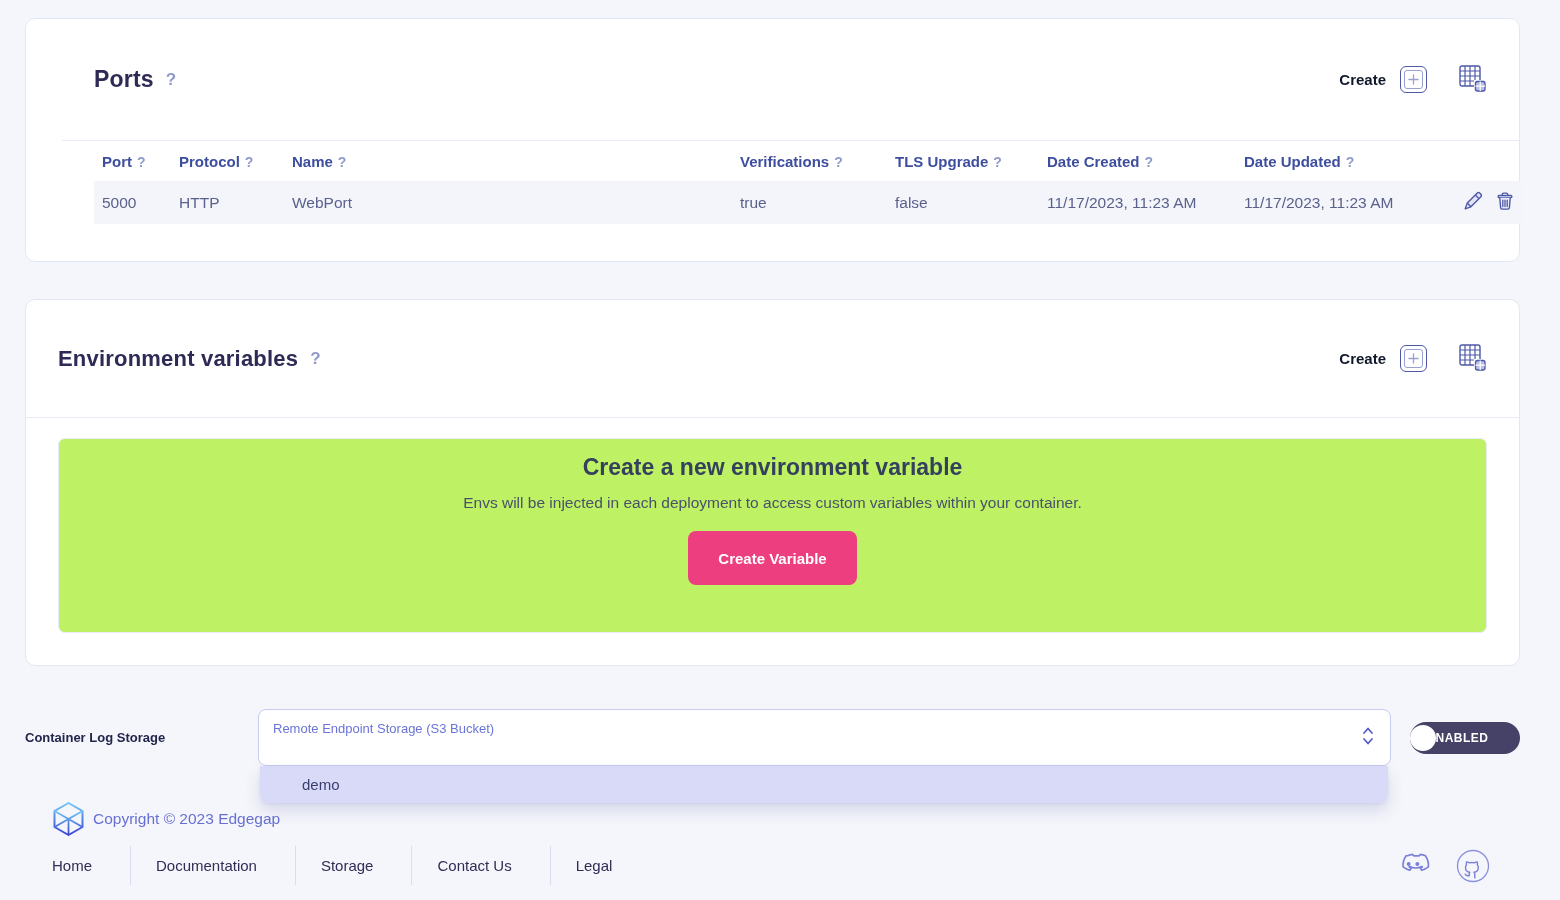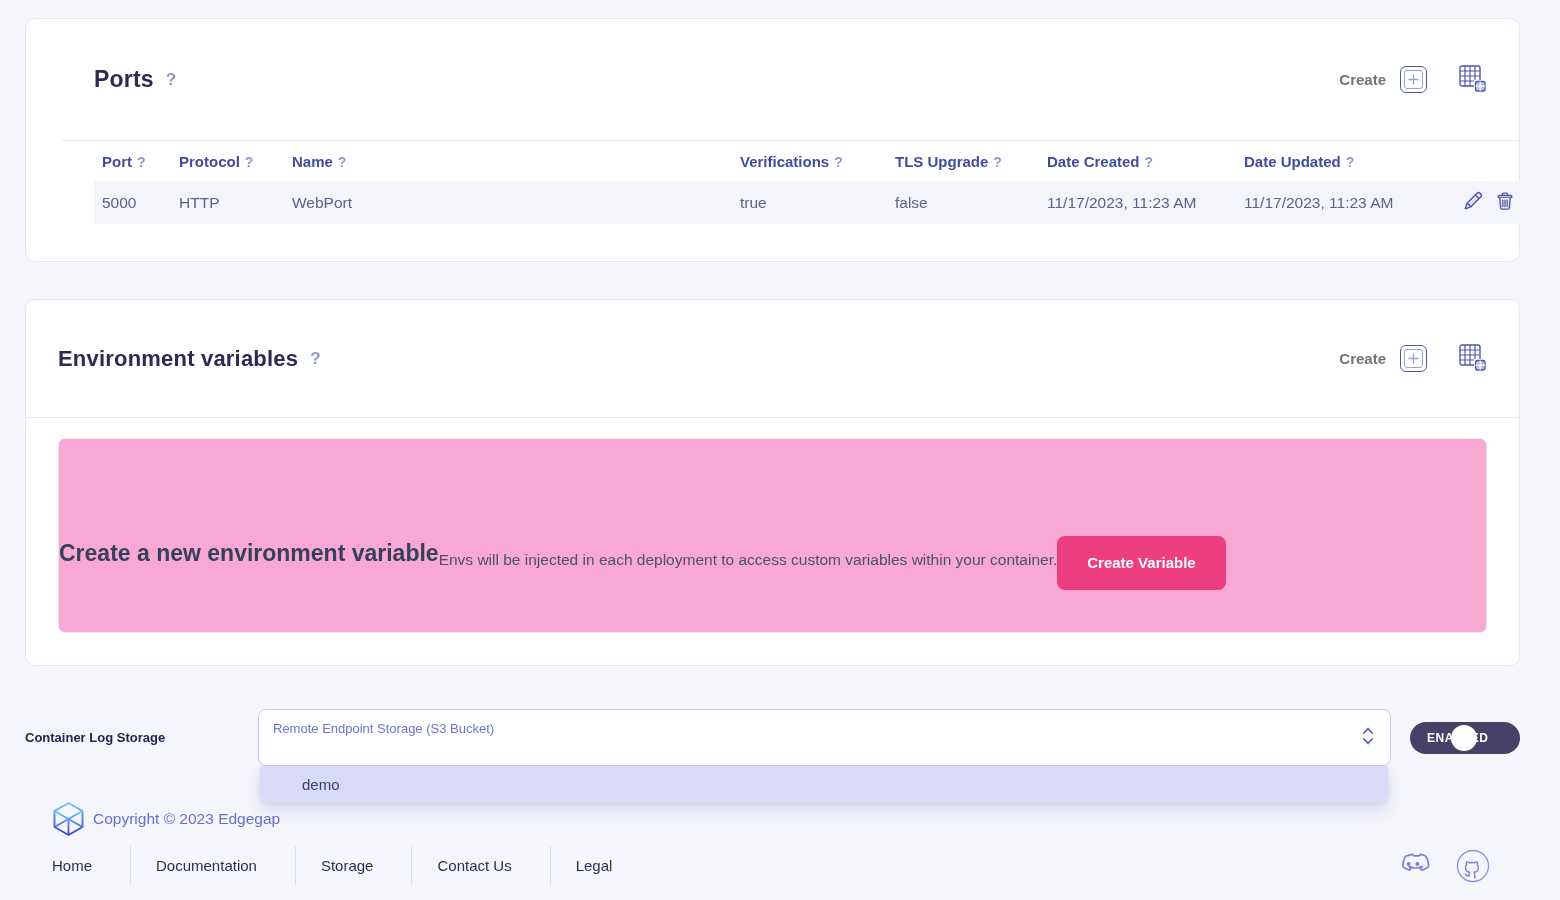--- a/index.html
+++ b/index.html
@@ -27,21 +27,21 @@
   .h118 { height:118px; }
   .card-title-wrap { display:flex; align-items:center; gap:12px; }
   .card-title { font-size:23px; font-weight:700; color:#2d2a55; letter-spacing:.2px; }
   .help {
     font-weight:700; color:#9099c9; cursor:help;
     text-shadow:0 1px 0 #ffffff;
   }
   .help.big { font-size:17px; }
   .help.small { font-size:14px; margin-left:5px; }
   .card-actions { display:flex; align-items:center; gap:14px; }
-  .create-label { font-size:15px; font-weight:700; color:#737373; margin-right:0px; }
+  .create-label { font-size:15px; font-weight:700; color:#0f172a; margin-right:0px; }
   .icon-plus {
     width:27px; height:27px; border:1.5px solid #4e58a8; border-radius:6px;
     background:#fff; display:flex; align-items:center; justify-content:center;
     cursor:pointer; padding:0;
   }
   .icon-plus .inner {
     width:19px; height:19px; border:1px solid #99a1d2; border-radius:3px;
     display:flex; align-items:center; justify-content:center;
   }
   .icon-btn { background:none; border:none; padding:0; cursor:pointer; display:flex; align-items:center; margin-left:18px; }
@@ -57,22 +57,22 @@
     height:43px; vertical-align:middle; padding:0 8px;
     font-size:15.5px; color:#5a618b; background:#f4f5fb; white-space:nowrap;
   }
   td.actions-cell { text-align:right; }
   .row-icons { display:inline-flex; gap:10px; align-items:center; }
   .row-icons button { background:none; border:none; padding:0; cursor:pointer; display:inline-flex; }
 
   
   .env-body { padding:20px 32px 32px 32px; }
   .empty-box {
-    height:195px; background:#f9a8d4; border:1px solid #e9ebf6; border-radius:7px;
-    display:flex; align-items:center; padding-top:35px;
+    height:195px; background:#bef264; border:1px solid #e9ebf6; border-radius:7px;
+    display:flex; flex-direction:column; align-items:center; padding-top:15px;
   }
   .empty-title { font-size:23px; font-weight:700; color:#34405c; }
   .empty-desc { font-size:15.5px; color:#49516b; margin-top:13px; }
   .btn-pink {
     margin-top:19px; background:#ed3f7f; color:#fff; border:none; border-radius:8px;
     height:54px; padding:0 30px; font-size:15px; font-weight:700; cursor:pointer;
     font-family:inherit;
   }
 
   
@@ -81,21 +81,21 @@
   .select-box {
     position:relative; flex:1; height:57px; background:#fff;
     border:1px solid #c6cbf0; border-radius:8px; cursor:pointer;
     padding:11px 40px 0 14px;
   }
   .select-label { font-size:13px; color:#6a74d8; }
   .chevron-updown { position:absolute; right:15px; top:50%; transform:translateY(-50%); }
   .toggle {
     margin-left:19px; width:110px; height:32px; border-radius:16px;
     background:#454167; border:none; cursor:pointer;
-    display:flex; align-items:center; justify-content:center; position:relative;
+    display:flex; align-items:center; justify-content:flex-start; position:relative;
     padding:0;
   }
   .toggle-text {
     position:absolute; left:17px; top:50%; transform:translateY(-50%);
     color:#fff; font-size:12px; font-weight:700; letter-spacing:.5px;
   }
   .toggle-knob {
     width:26px; height:26px; border-radius:50%; background:#fff; margin-right:3px;
   }
 

